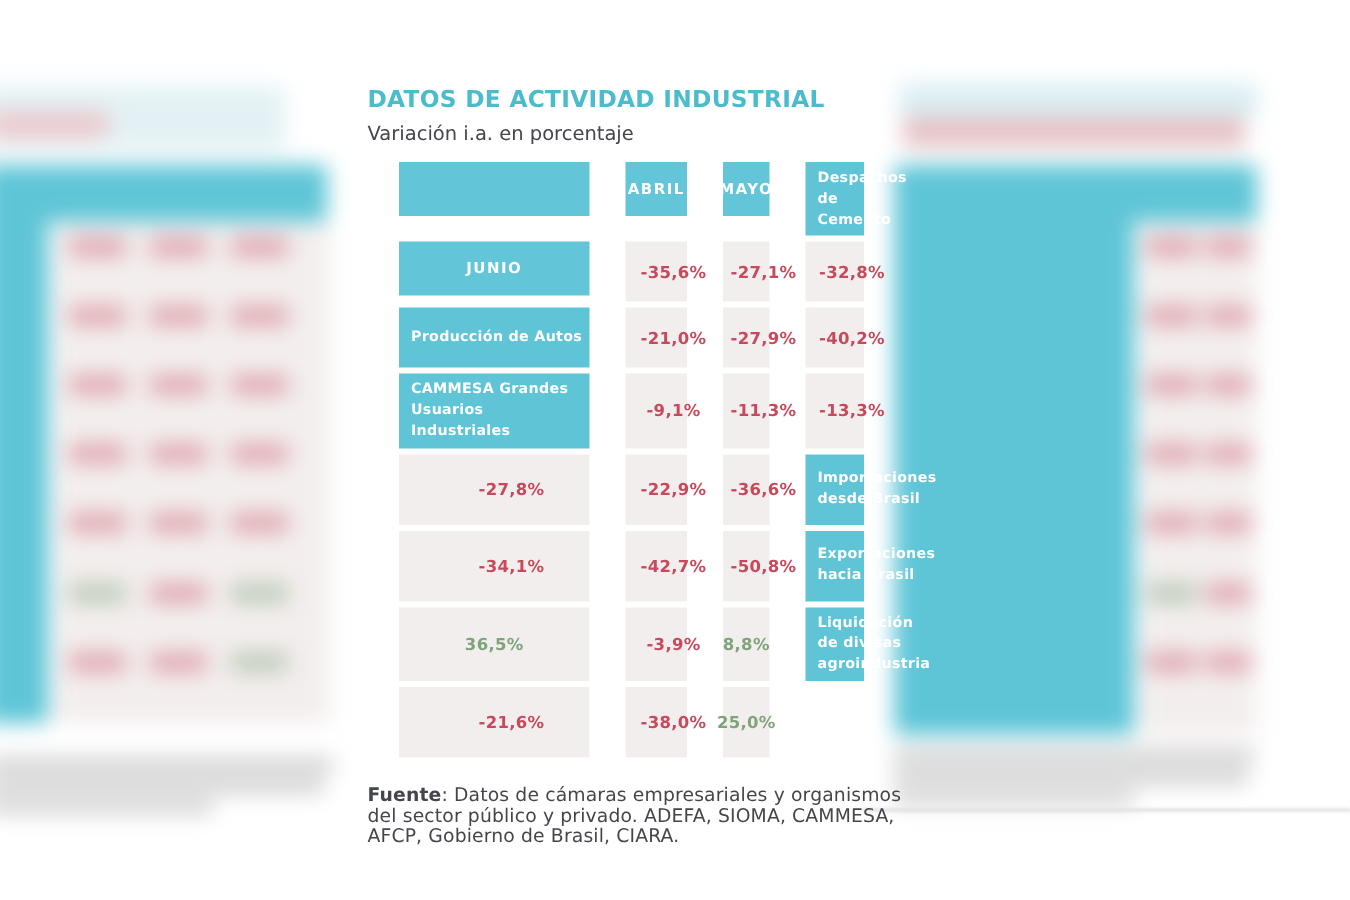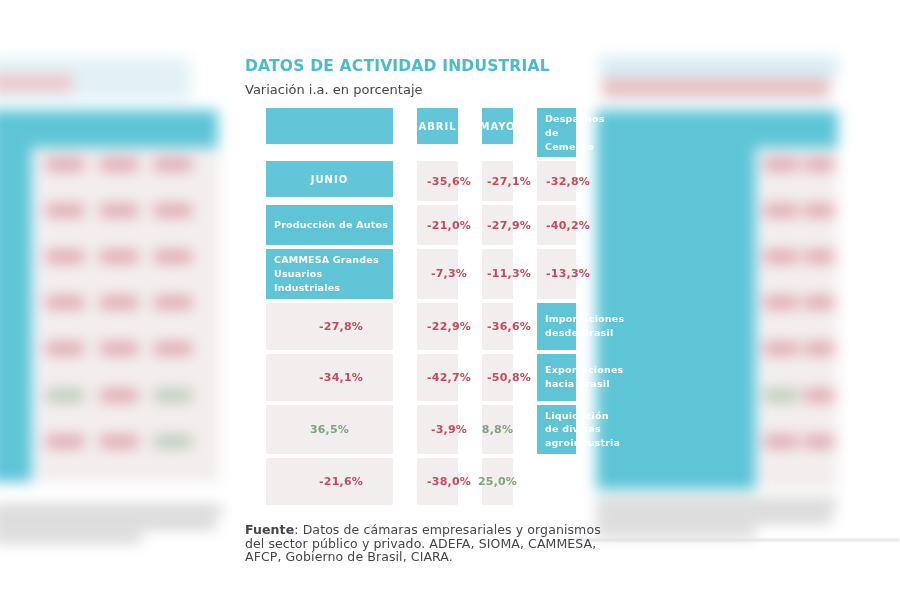--- a/index.html
+++ b/index.html
@@ -124,21 +124,21 @@
         <div class="cell lcell">Despachos de Cemento</div>
         <div class="cell hcell">JUNIO</div>
         <div class="cell vcell neg">-35,6%</div>
         <div class="cell vcell neg">-27,1%</div>
         <div class="cell vcell neg">-32,8%</div>
         <div class="cell lcell">Producción de Autos</div>
         <div class="cell vcell neg">-21,0%</div>
         <div class="cell vcell neg">-27,9%</div>
         <div class="cell vcell neg">-40,2%</div>
         <div class="cell lcell tall">CAMMESA Grandes Usuarios Industriales</div>
-        <div class="cell vcell tall neg">-7,3%</div>
+        <div class="cell vcell tall neg">-9,1%</div>
         <div class="cell vcell tall neg">-11,3%</div>
         <div class="cell vcell tall neg">-13,3%</div>
         <div class="cell vcell tall neg">-27,8%</div>
         <div class="cell vcell tall neg">-22,9%</div>
         <div class="cell vcell tall neg">-36,6%</div>
         <div class="cell lcell tall">Importaciones desde Brasil</div>
         <div class="cell vcell tall neg">-34,1%</div>
         <div class="cell vcell tall neg">-42,7%</div>
         <div class="cell vcell tall neg">-50,8%</div>
         <div class="cell lcell tall">Exportaciones hacia Brasil</div>

